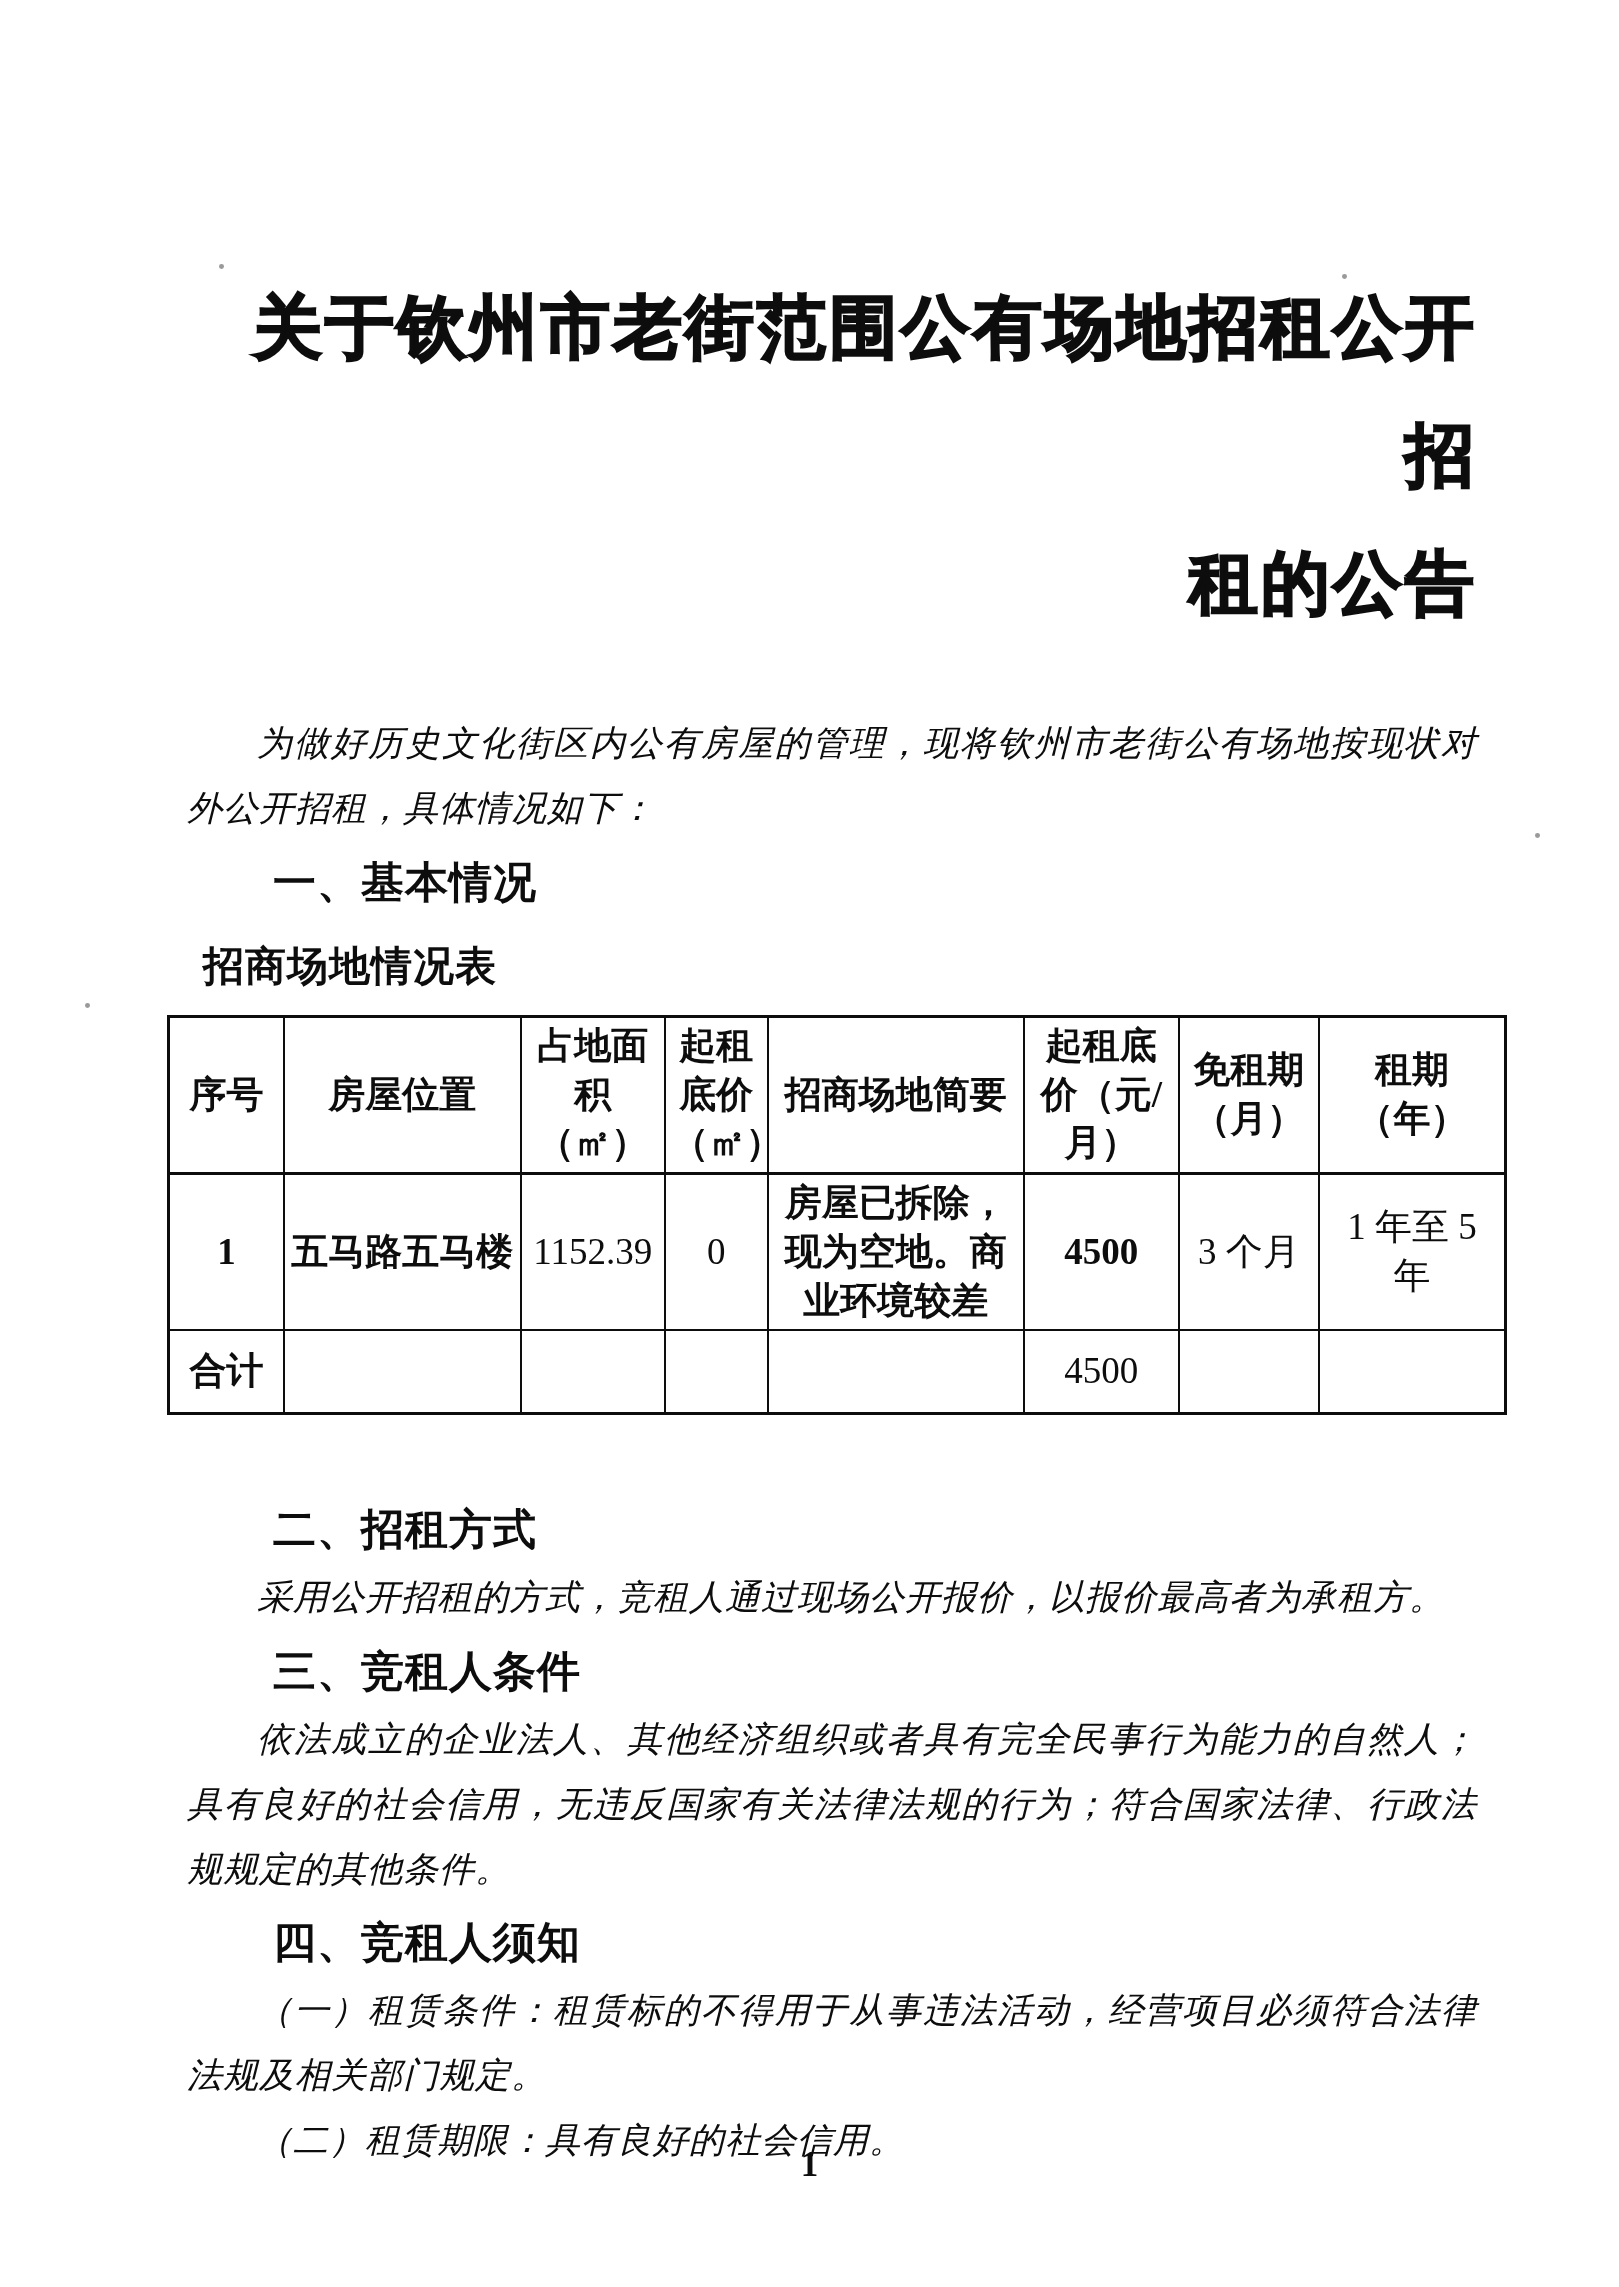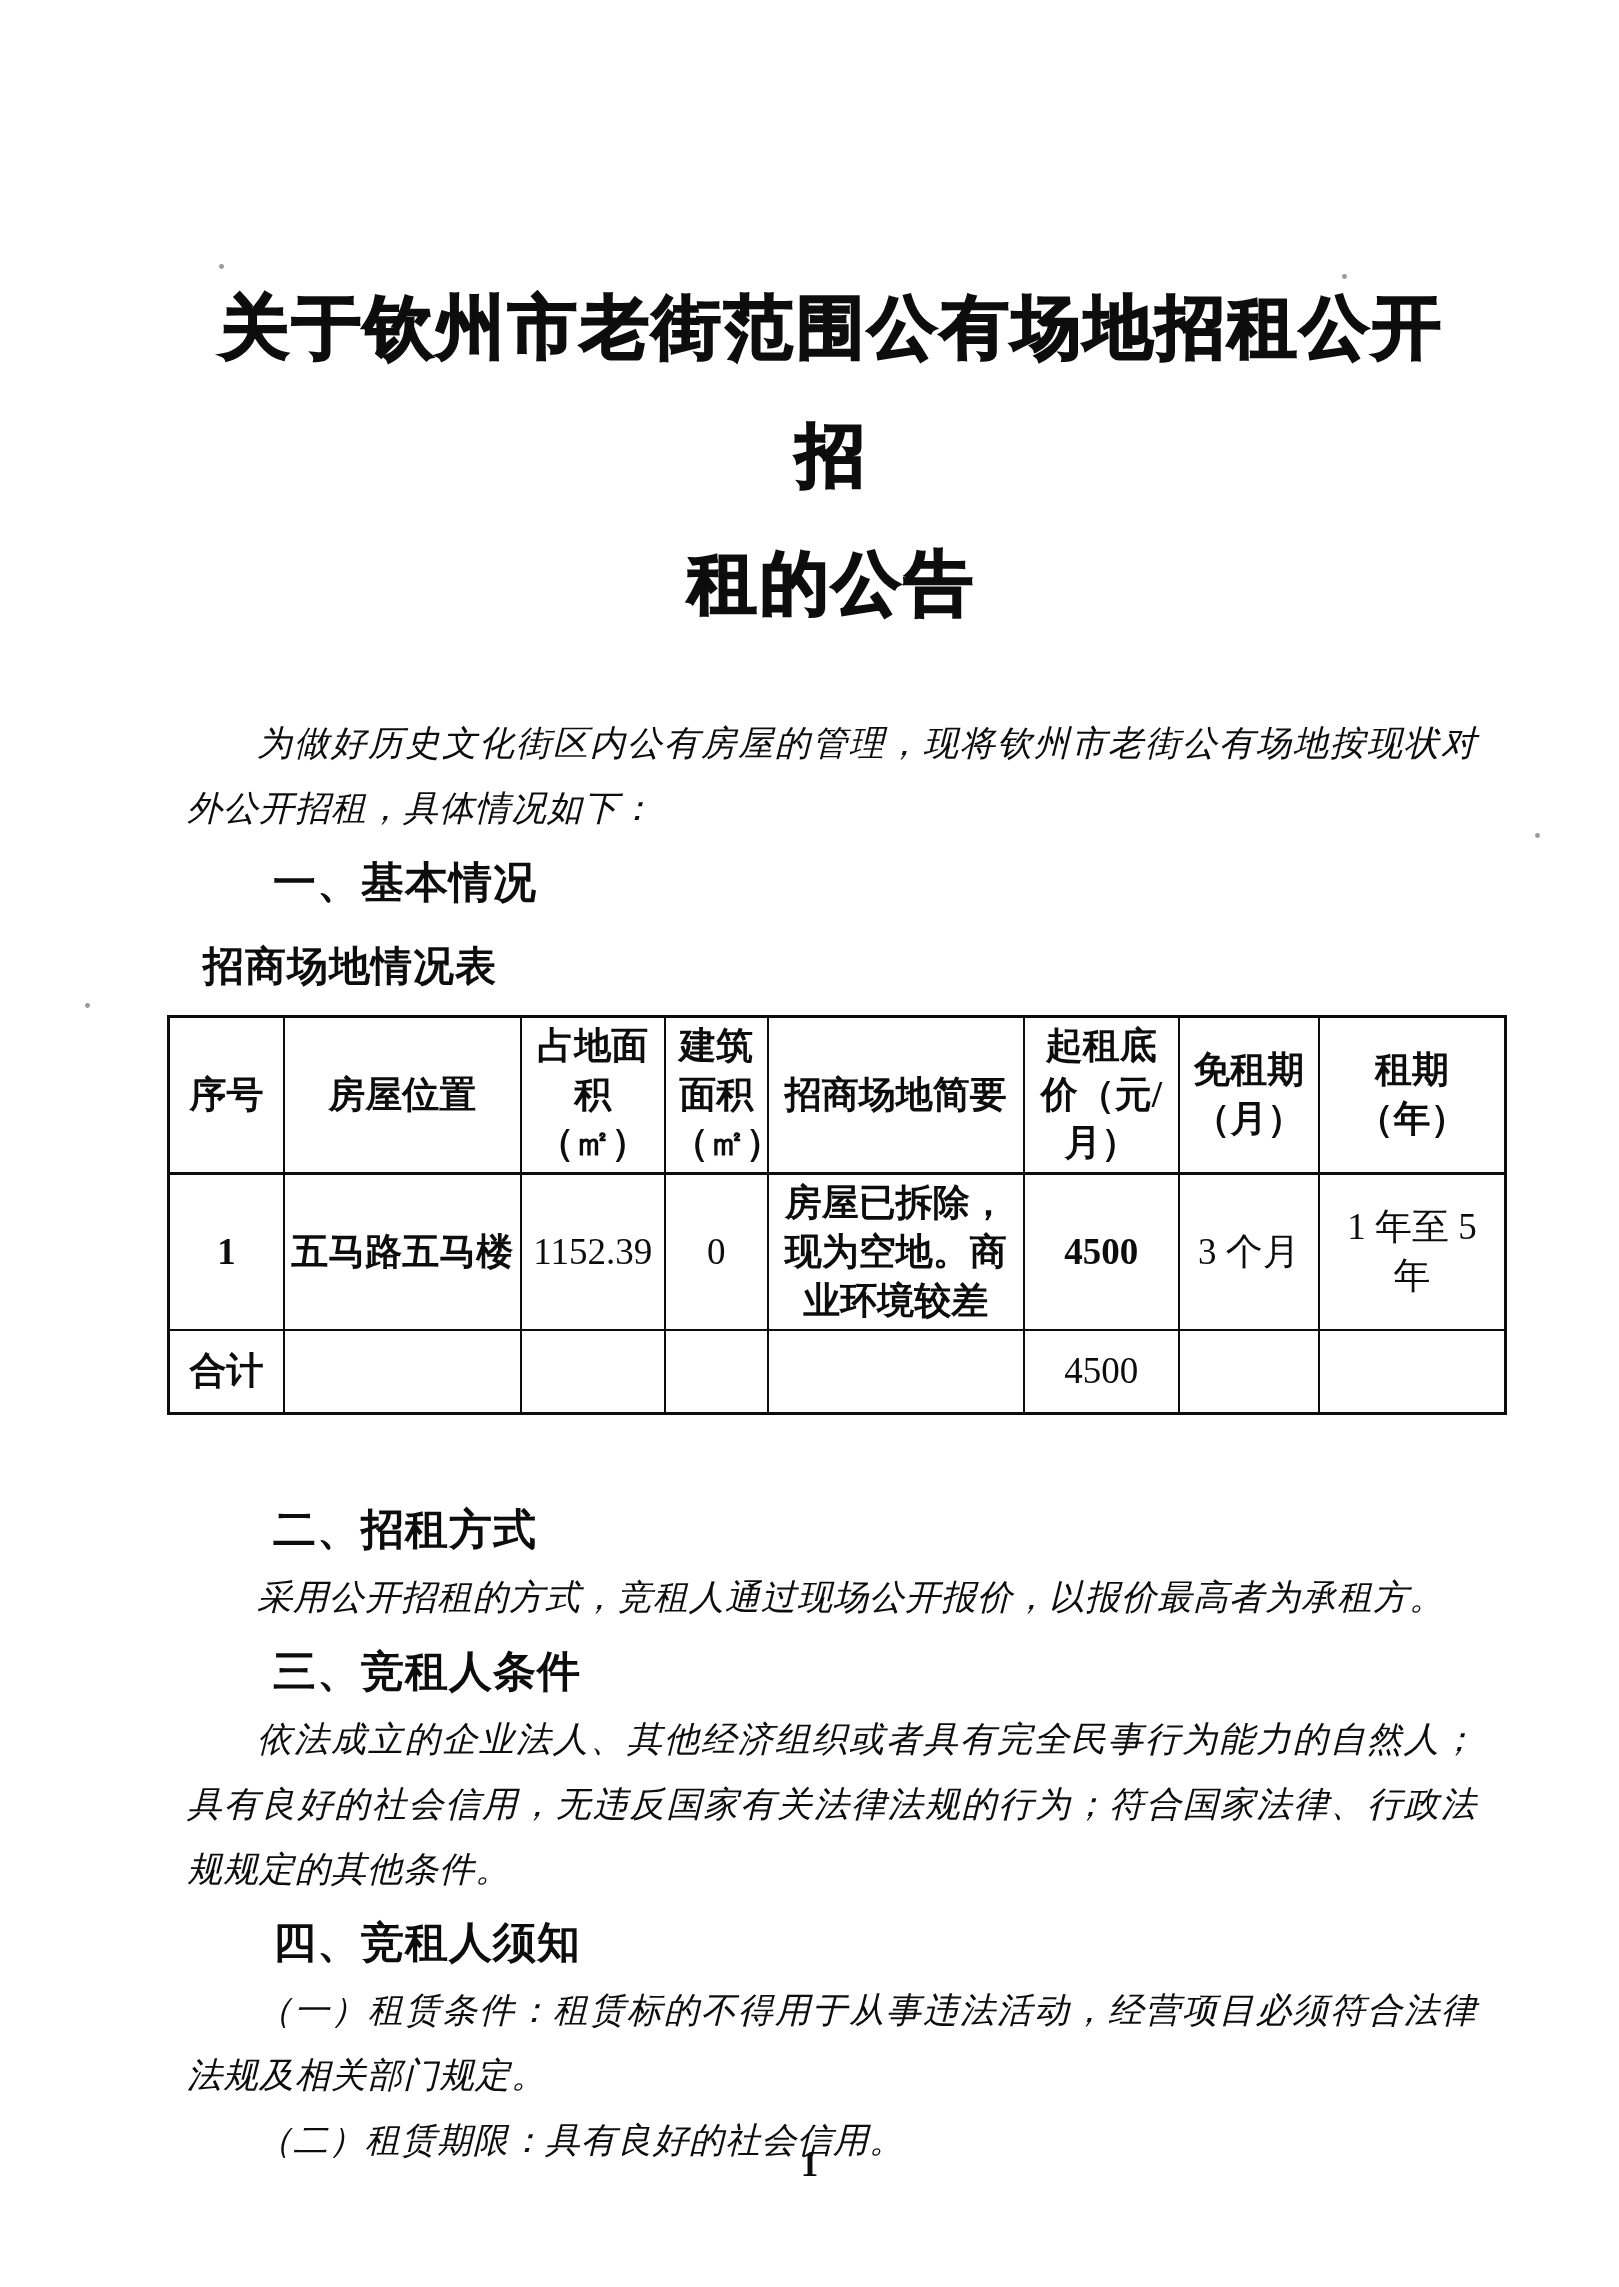--- a/index.html
+++ b/index.html
@@ -23,21 +23,21 @@
     top: 0;
     width: 1290px;
   }
   .doc-title {
     margin-top: 264px;
     font-family: "Liberation Sans", "DejaVu Sans", sans-serif;
     font-weight: 900;
     font-size: 69px;
     line-height: 128px;
     letter-spacing: 3px;
-    text-align: center;
+    text-align: right;
     -webkit-text-stroke: 2px #0d0d0d;
   }
   .para {
     font-size: 35px;
     line-height: 65px;
     letter-spacing: 1px;
     text-align: justify;
     text-indent: 2em;
     margin: 0;
     font-style: italic;
@@ -138,21 +138,21 @@
         <col style="width:256px">
         <col style="width:155px">
         <col style="width:140px">
         <col style="width:187px">
       </colgroup>
       <tbody>
         <tr class="row-header">
           <th>序号</th>
           <th>房屋位置</th>
           <th>占地面积（㎡）</th>
-          <th>建筑面积（㎡）</th>
+          <th>起租底价（㎡）</th>
           <th>招商场地简要</th>
           <th>起租底价（元/月）</th>
           <th>免租期（月）</th>
           <th>租期（年）</th>
         </tr>
         <tr class="row-data">
           <td class="cell-bold">1</td>
           <td class="cell-bold">五马路五马楼</td>
           <td class="cell-plain">1152.39</td>
           <td class="cell-plain">0</td>

